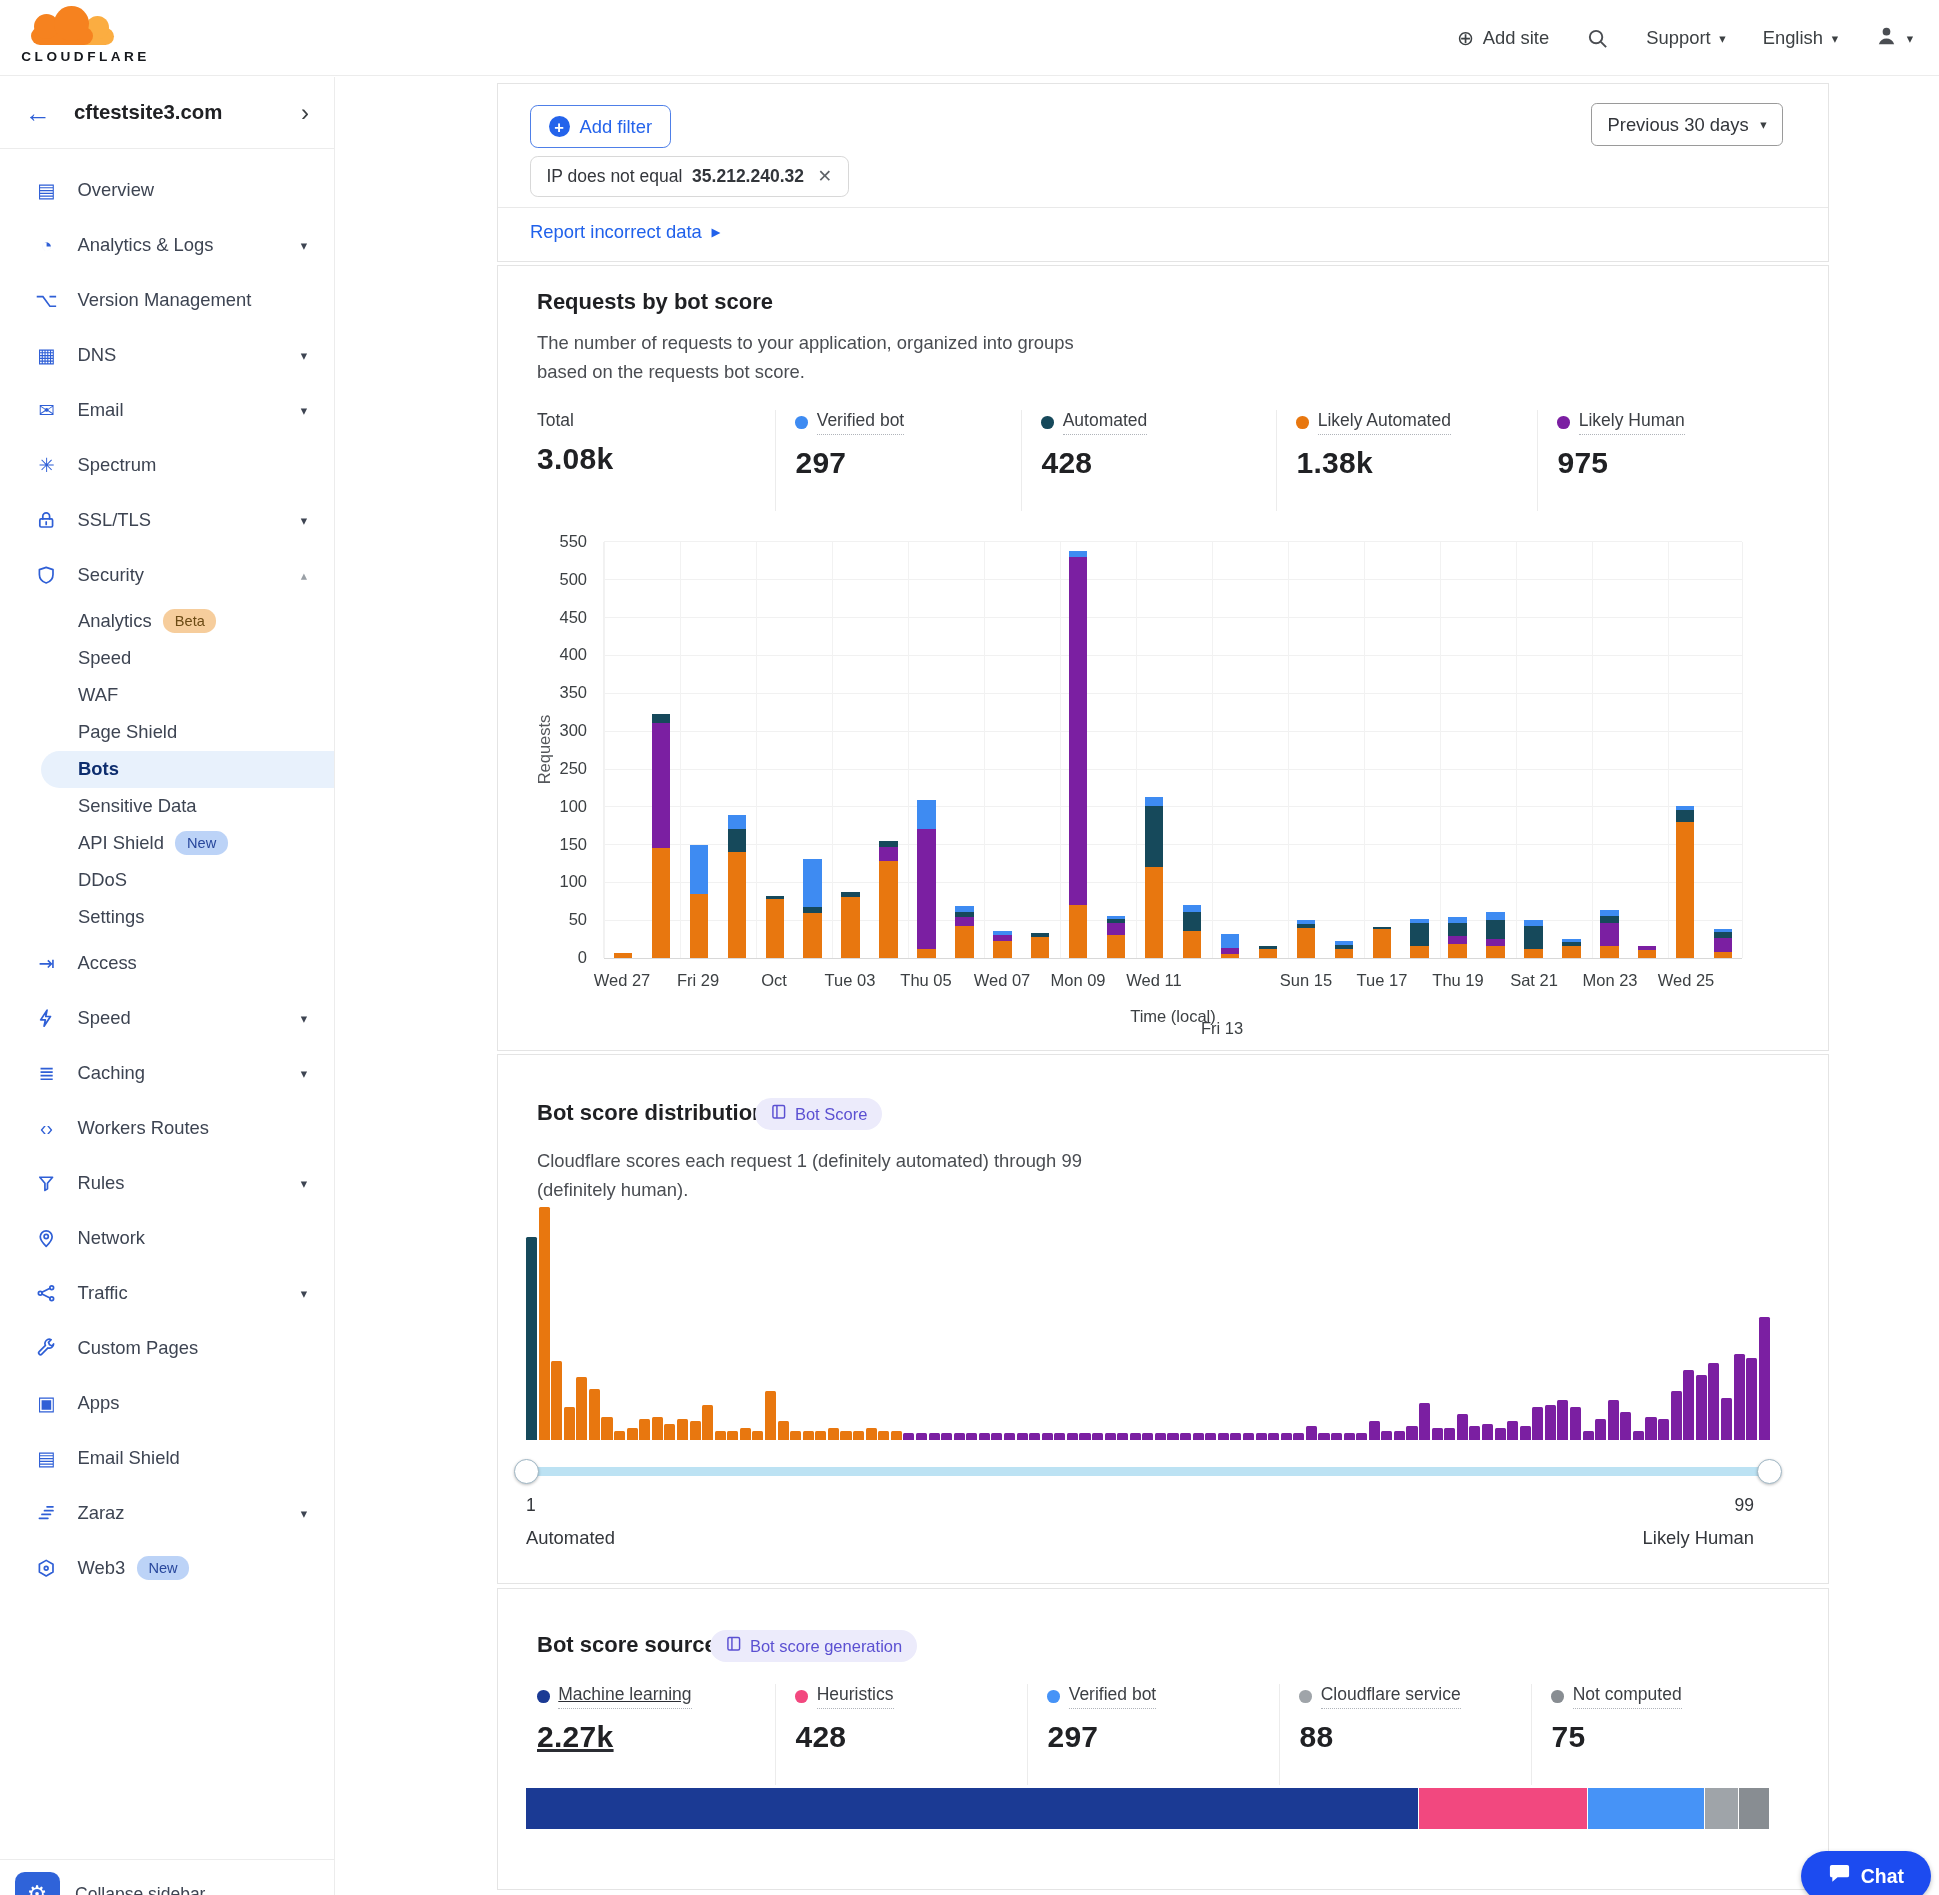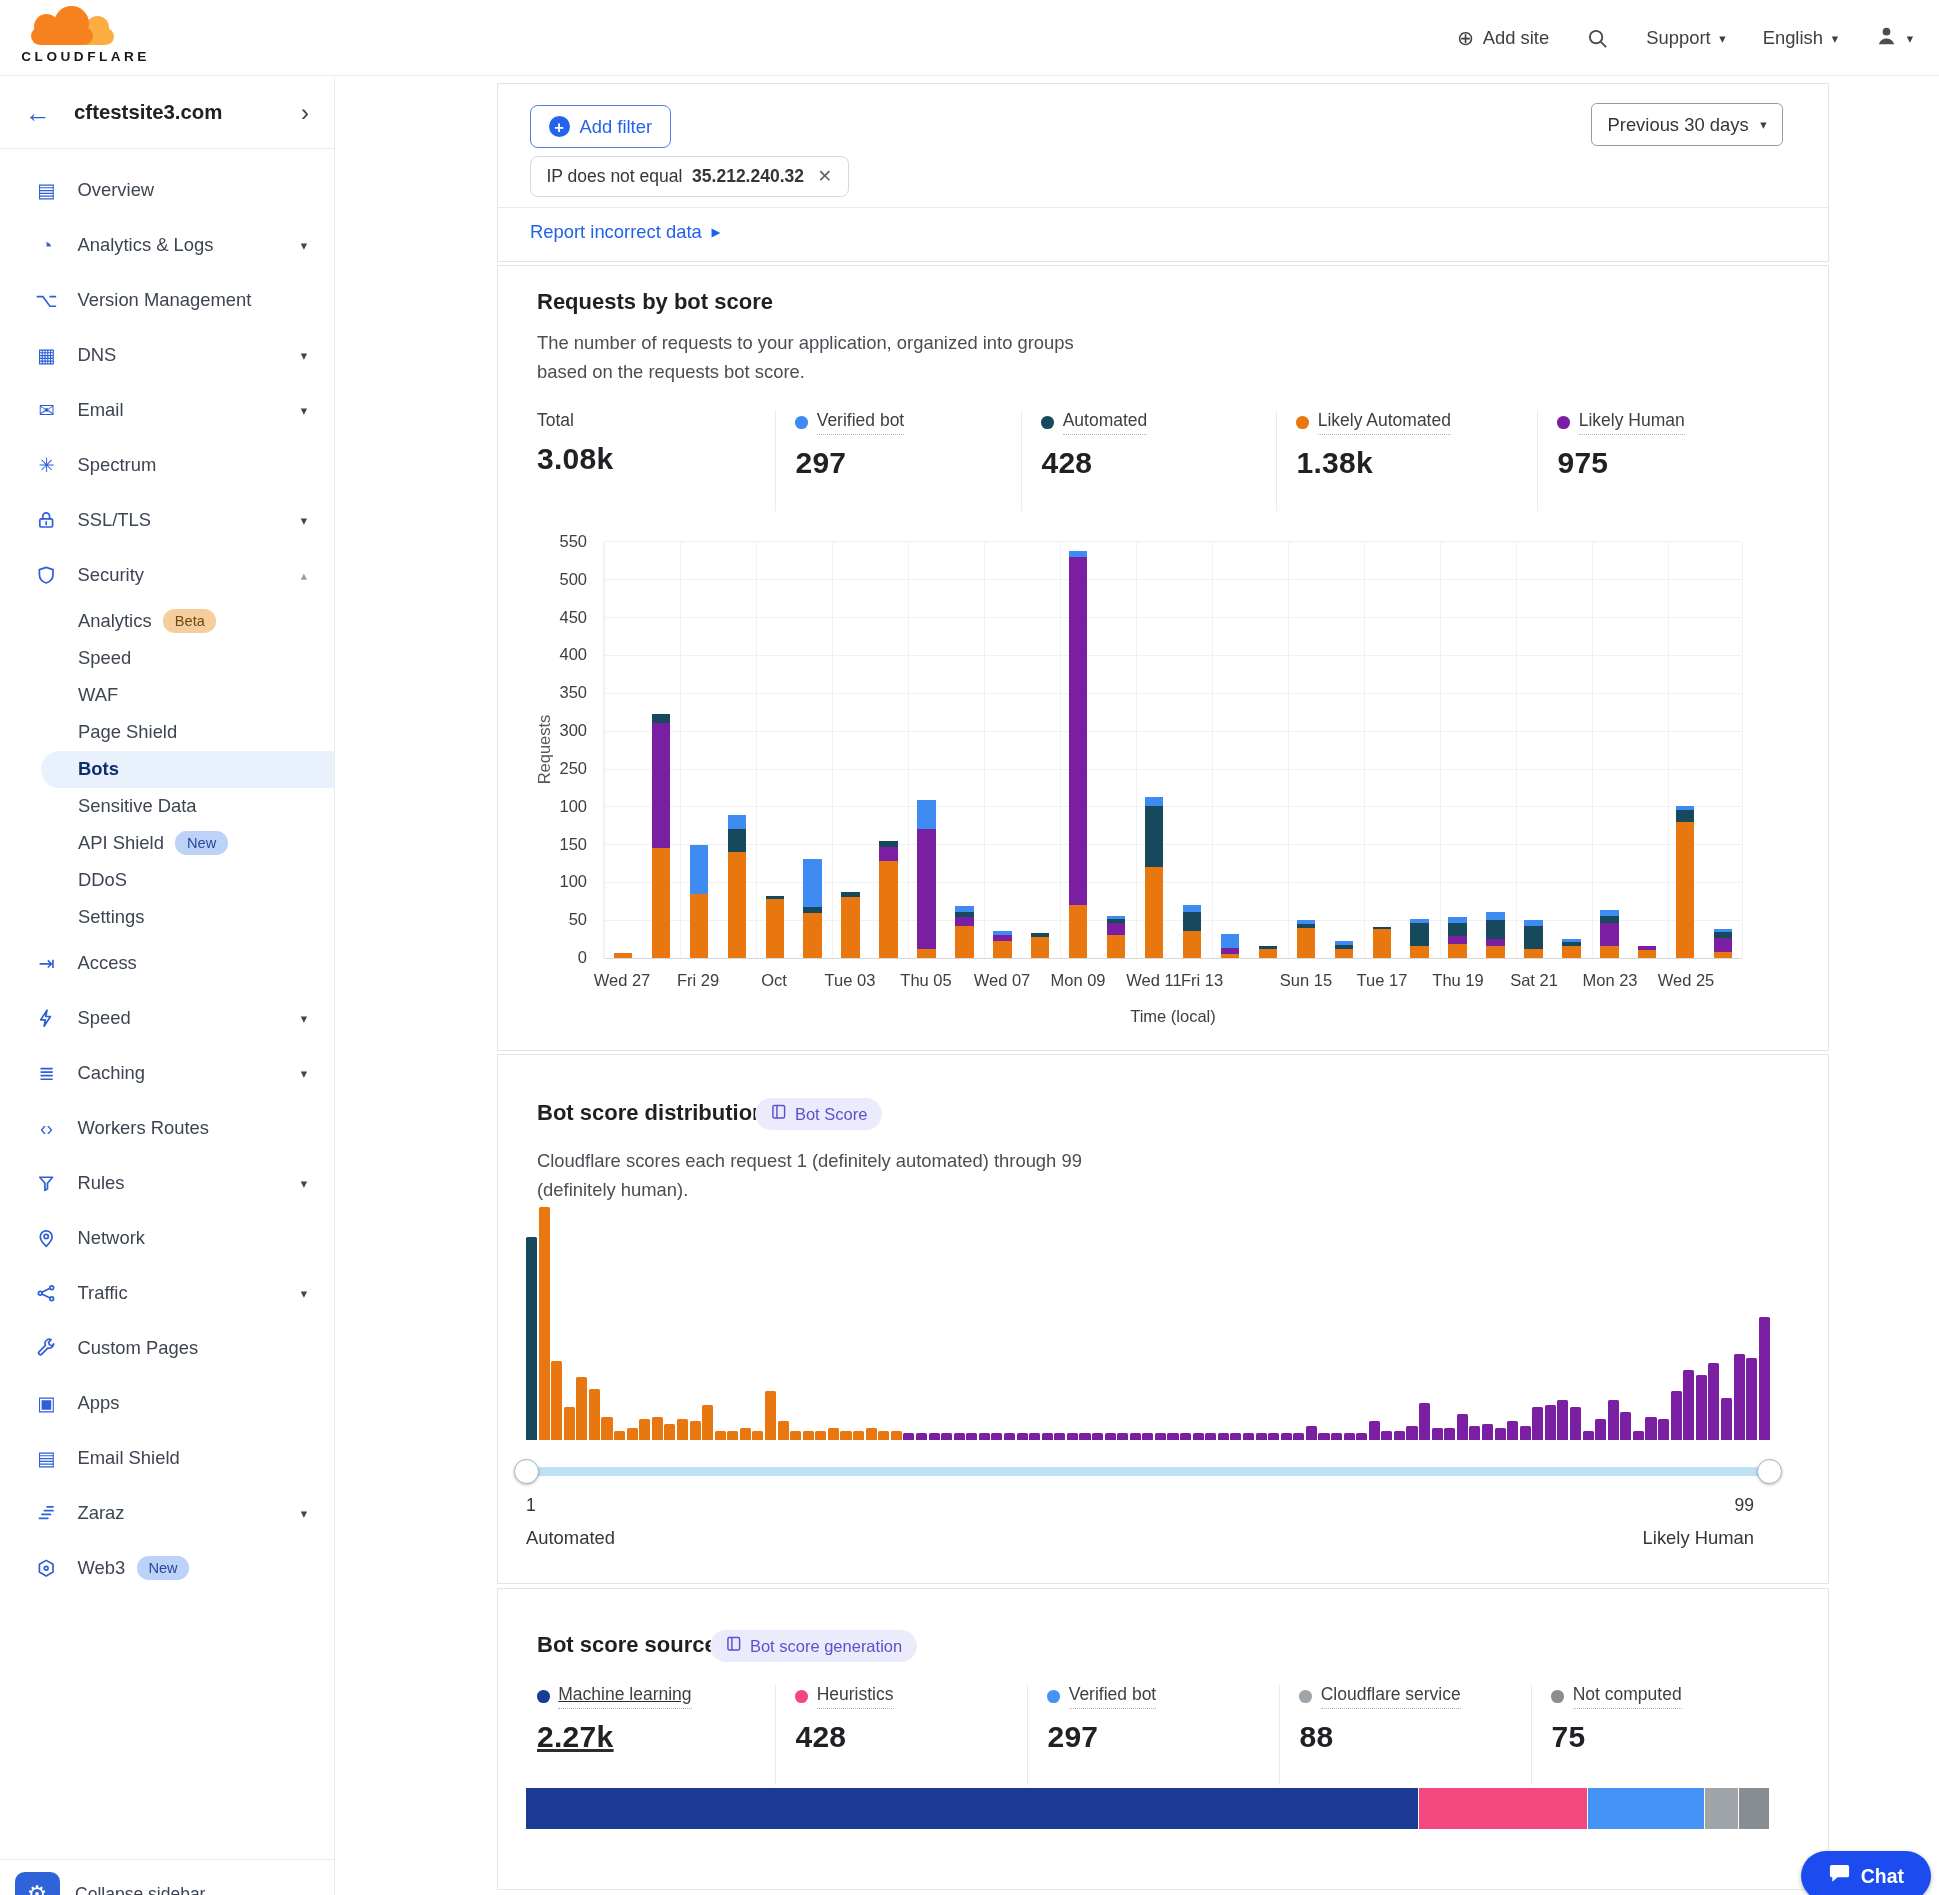--- a/index.html
+++ b/index.html
@@ -669,21 +669,21 @@
       <span class="ytick" style="top: 42px;">500</span>
       <span class="ytick" style="top: 3.9px;">550</span>
       <span class="xtick" style="left: 124px;">Wed 27</span>
       <span class="xtick" style="left: 200px;">Fri 29</span>
       <span class="xtick" style="left: 276px;">Oct</span>
       <span class="xtick" style="left: 352px;">Tue 03</span>
       <span class="xtick" style="left: 428px;">Thu 05</span>
       <span class="xtick" style="left: 504px;">Wed 07</span>
       <span class="xtick" style="left: 580px;">Mon 09</span>
       <span class="xtick" style="left: 656px;">Wed 11</span>
-      <span class="xtick" style="left: 704px;">Fri 13</span>
+      <span class="xtick" style="left: 724px; margin-top: 48px;">Fri 13</span>
       <span class="xtick" style="left: 808px;">Sun 15</span>
       <span class="xtick" style="left: 884px;">Tue 17</span>
       <span class="xtick" style="left: 960px;">Thu 19</span>
       <span class="xtick" style="left: 1036px;">Sat 21</span>
       <span class="xtick" style="left: 1112px;">Mon 23</span>
       <span class="xtick" style="left: 1188px;">Wed 25</span>
     </div>
 </section>
 
 <section class="box" id="boxC">

